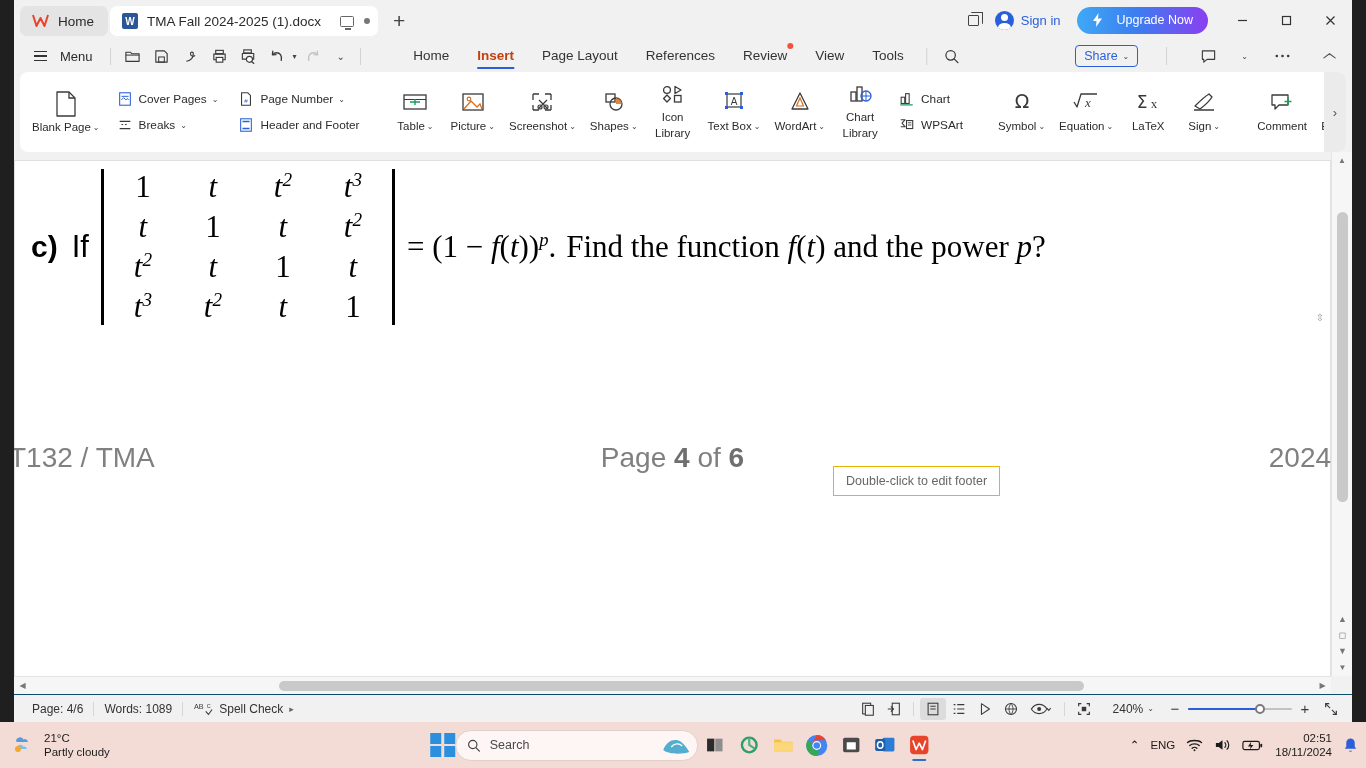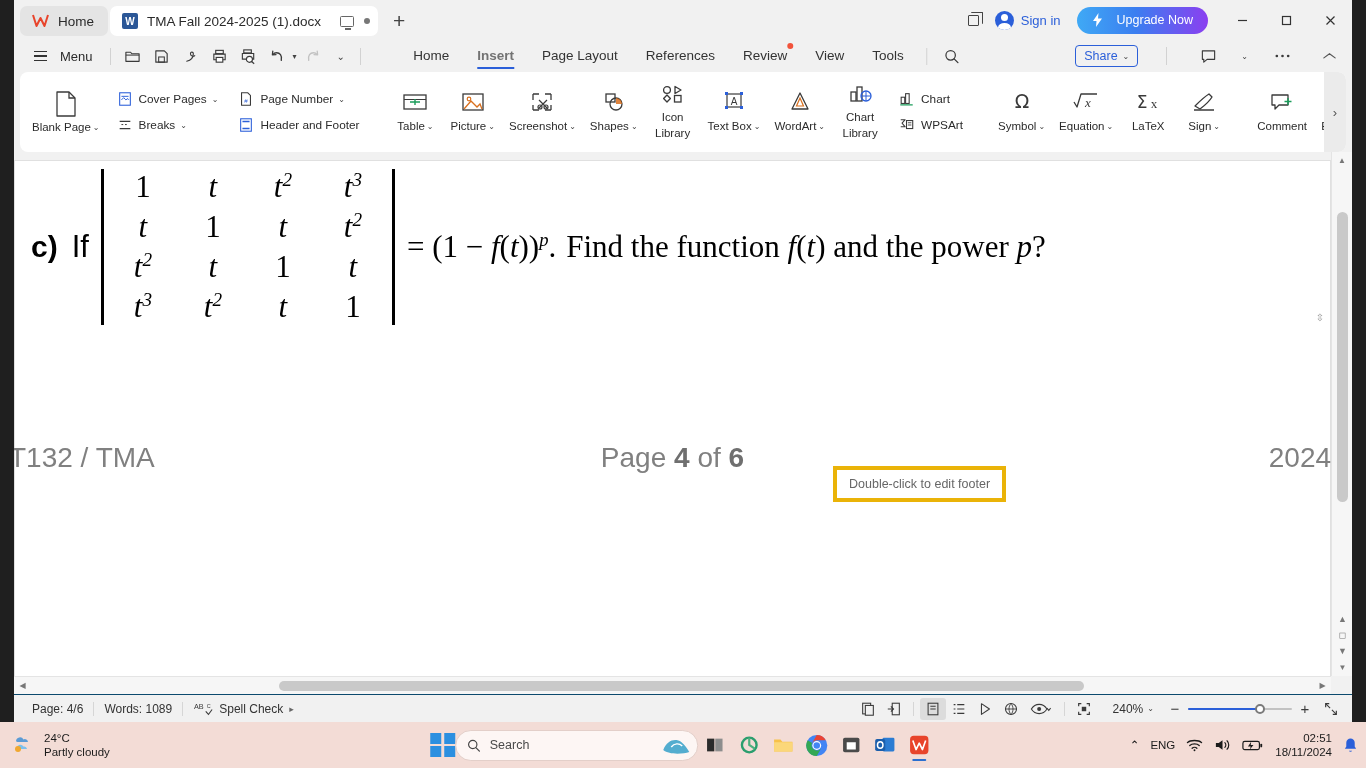--- a/index.html
+++ b/index.html
@@ -110,21 +110,21 @@
   .qicon.dim { color: #bdbdbd; }
   .caret { font-size: 8px; color: #444; margin-left: -1px; }
 
   .ribbon-tabs {
     position: absolute; left: 50%; transform: translateX(-50%);
     display: flex; align-items: center; gap: 0; height: 32px;
   }
   .rtab {
     position: relative; font-size: 13.5px; color: #333; padding: 0 14px; line-height: 32px; cursor: pointer;
   }
-  .rtab.active { color: #737373; font-weight: 600; }
+  .rtab.active { color: #c2410c; font-weight: 600; }
   .rtab.active::after {
     content: ""; position: absolute; left: 14px; right: 14px; bottom: 3px; height: 2px; background: #2b5fd9;
   }
   .reddot {
     position: absolute; top: 3px; right: 8px; width: 6px; height: 6px; border-radius: 50%; background: #f2533b;
   }
   .search-ico-tab { width: 30px; display: flex; justify-content: center; cursor: pointer; }
 
   .menurow-right {
     position: absolute; right: 10px; display: flex; align-items: center; gap: 21px;
@@ -189,21 +189,21 @@
   .footer-row {
     position: absolute; left: 0; right: 0; top: 272px; height: 50px;
     display: flex; align-items: center; color: #808080;
   }
   .footer-left { position: absolute; left: -6px; font-size: 28px; }
   .footer-center { position: absolute; left: 0; right: 0; text-align: center; font-size: 28px; }
   .footer-center b { color: #6f6f6f; }
   .footer-right { position: absolute; right: -40px; font-size: 28px; }
   .footer-tip {
     position: absolute; left: 818px; top: 305px;
-    border: 4px solid #eab308; background: #fff; color: #666;
+    border: 1px solid #eab308; background: #fff; color: #666;
     font-size: 12.5px; padding: 7px 12px;
   }
 
   
   .vscroll {
     position: absolute; right: 0; top: 0; bottom: 18px; width: 21px;
     background: #f6f6f6; border-left: 1px solid #e4e4e4;
   }
   .vs-arrow { height: 17px; display: flex; align-items: center; justify-content: center; font-size: 8px; color: #777; cursor: pointer;}
   .vs-thumb { position: absolute; left: 5px; width: 11px; top: 60px; height: 290px; background: #c9c9c9; border-radius: 6px; cursor: pointer;}
@@ -821,21 +821,21 @@
 <div class="taskbar">
   <div class="weather">
     <span class="cloud-ico">
       <svg width="26" height="26" viewBox="0 0 26 26">
           <path d="M6 9 a4 4 0 0 1 7.5-1.6 A3.2 3.2 0 0 1 18 10 H7.5 A2.5 2.5 0 0 1 6 9z" fill="#5b9bd5"></path>
           <path d="M7 16 a3.4 3.4 0 0 1 6.4-1.4 A2.8 2.8 0 0 1 17 17 H8.3 A2 2 0 0 1 7 16z" fill="#7cc0ee"></path>
           <circle cx="8" cy="17" r="3" fill="#f0a830"></circle>
         </svg>
     </span>
     <span>
-      <div>24°C</div>
+      <div>21°C</div>
       <div>Partly cloudy</div>
     </span>
   </div>
 
   <div class="tb-center">
     <div class="win-logo">
         <i></i>
         <i></i>
         <i></i>
         <i></i>

